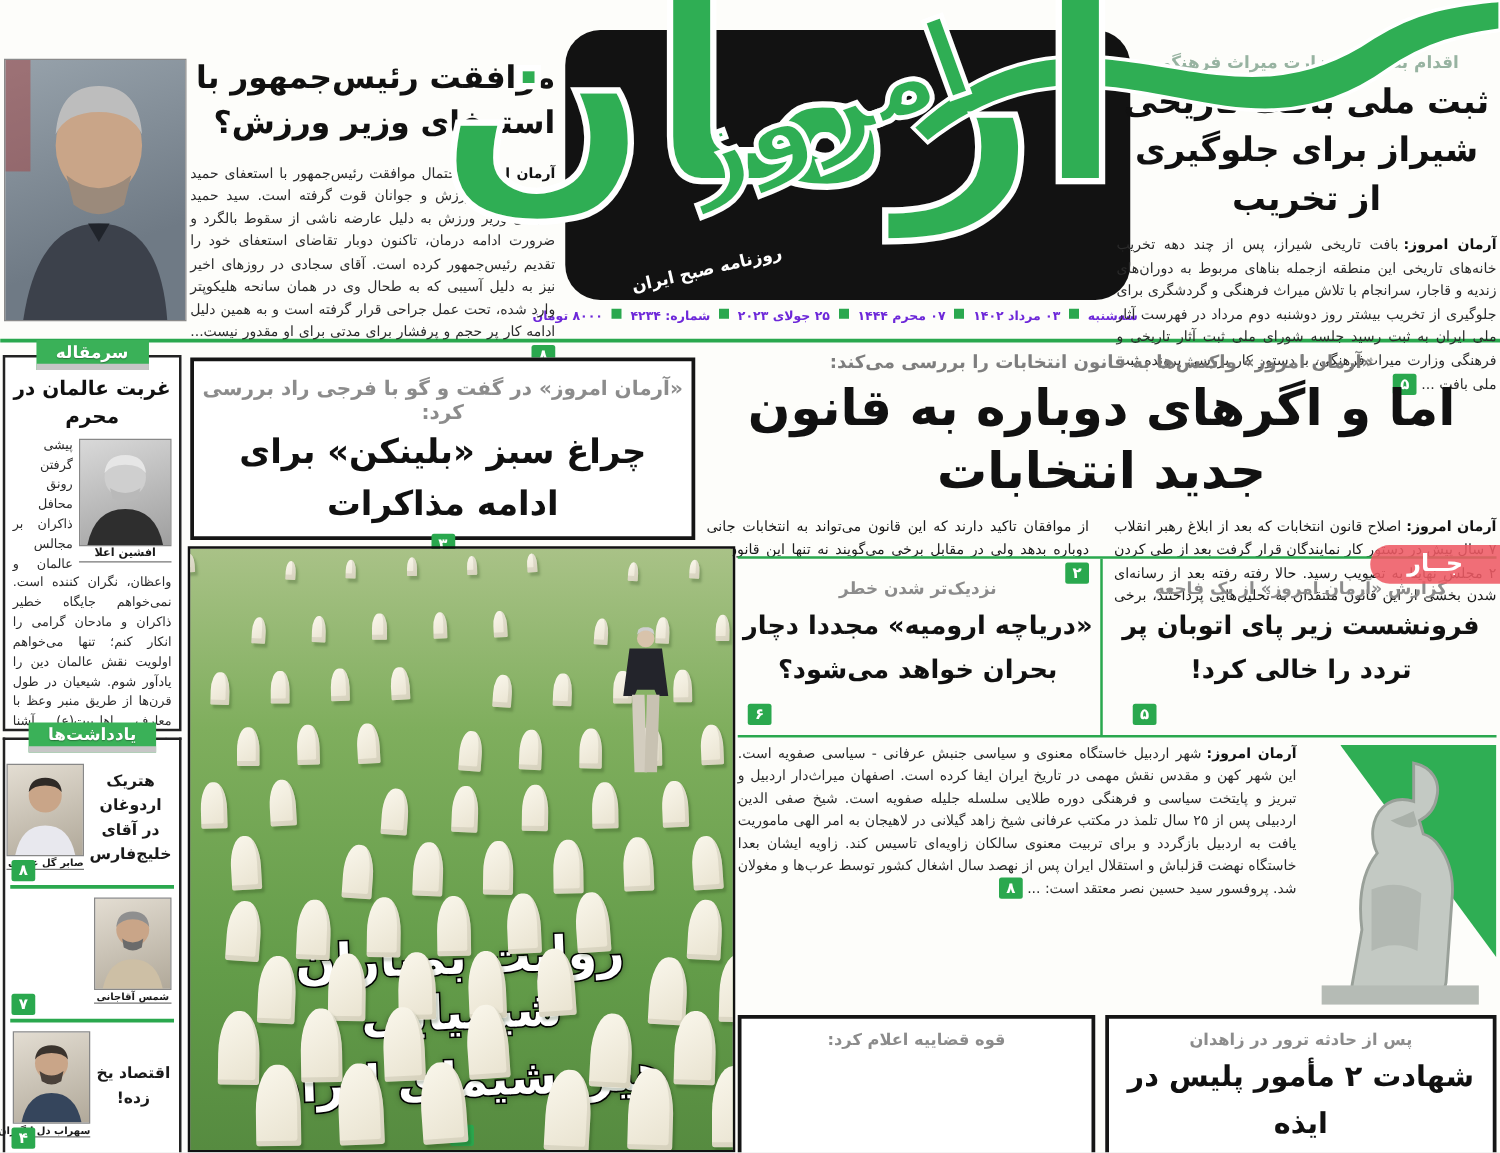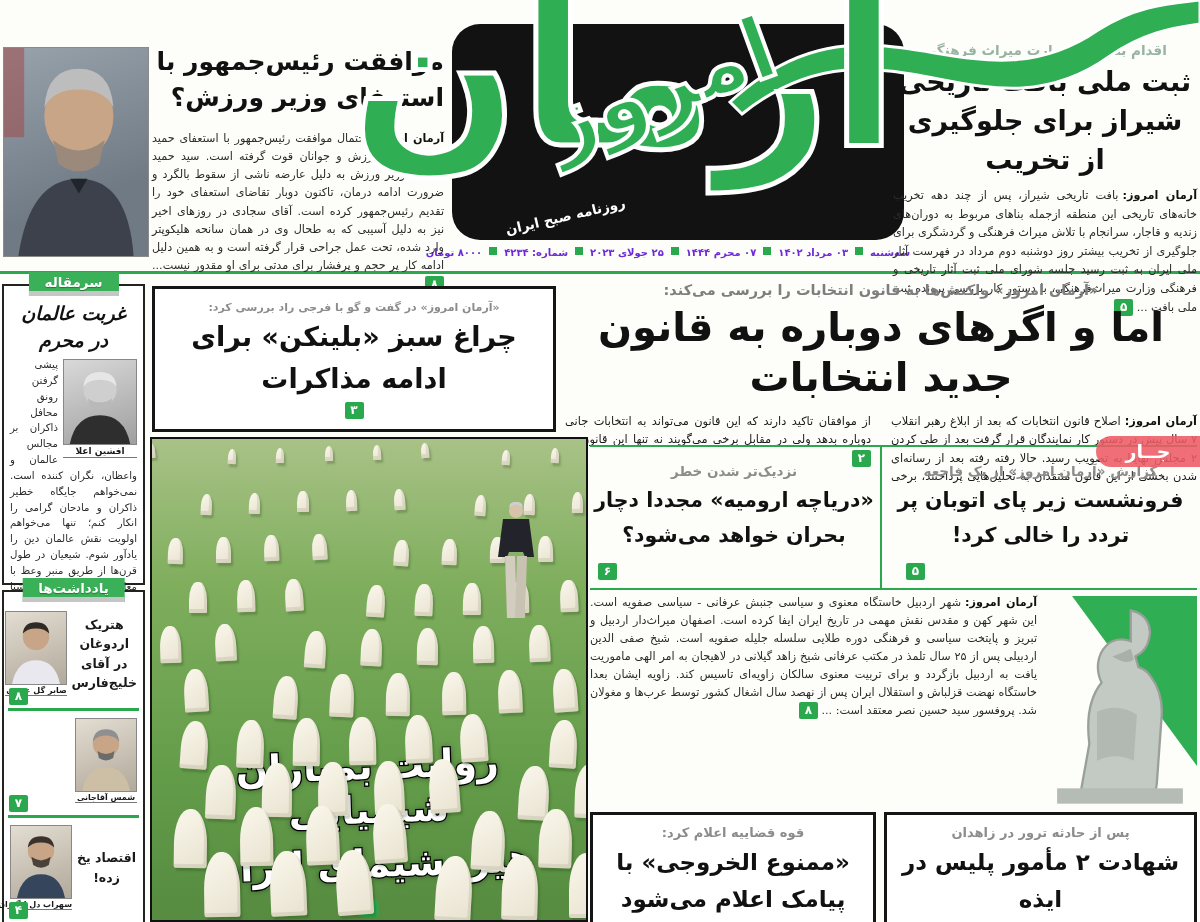--- a/index.html
+++ b/index.html
@@ -64,21 +64,21 @@
   
   #shiraz { position:absolute; left:893px; top:42px; width:304px; }
   #shiraz .kicker { font-size:13.5px; margin-bottom:4px; }
   #shiraz .headline { font-size:27px; line-height:1.45; margin-bottom:8px; }
   #shiraz .body-text { font-size:11.3px; line-height:1.64; }
   
   #editorial {
     position:absolute; left:2px; top:284px; width:143px; height:301px;
     border:2px solid #222; padding:14px 6px 4px; background:#fff;
   }
-  #editorial .headline { font-size:19px; line-height:1.4; margin-bottom:4px;font-style:italic; }
+  #editorial .headline { font-size:16px; line-height:1.4; margin-bottom:4px; }
   #editorial .body-text { font-size:10.2px; line-height:1.55; }
   .ed-fig { float:right; width:74px; margin:2px 0 2px 5px; }
   .ed-photo { width:74px; height:86px; background:linear-gradient(160deg,#d9d9d9,#9f9f9f); border:1px solid #888; overflow:hidden; }
   .ed-caption { font-size:9px; font-weight:bold; text-align:center; border-bottom:1px solid #777; padding:1px 0; }
   
   #notes {
     position:absolute; left:2px; top:590px; width:143px; height:334px;
     border:2px solid #222; border-bottom:none; padding:12px 4px 0; background:#fff;
   }
   .note-item { position:relative; display:flex; gap:4px; padding:7px 2px 12px; border-bottom:3px solid #2aa84e; }
@@ -86,21 +86,21 @@
   .note-photo { width:62px; flex:0 0 62px; }
   .np-img { width:62px; height:74px; background:linear-gradient(160deg,#e3ddd2,#b1a99a); border:1px solid #888; overflow:hidden; }
   .np-author { font-size:8px; font-weight:bold; text-align:center; border-bottom:1px solid #777; padding-top:1px; white-space:nowrap; }
   .note-title { flex:1; display:flex; align-items:center; justify-content:center; font-size:12.5px; font-weight:bold; text-align:center; line-height:1.55; }
   .note-badge { position:absolute; left:1px; bottom:3px; }
   
   #blinken {
     position:absolute; left:152px; top:286px; width:404px; height:146px;
     border:3px solid #151515; text-align:center; padding-top:12px; background:#fff;
   }
-  #blinken .kicker { font-size:11px; }
+  #blinken .kicker { font-size:16px; }
   #blinken .headline { font-size:27px; line-height:1.55; margin-top:2px; }
   
   #elections { position:absolute; left:565px; top:282px; width:632px; }
   #elections .kicker { font-size:14.5px; color:#7e7e7e; }
   #elections .headline { font-size:40px; line-height:1.25; margin:4px 0 10px; }
   #elections .cols { column-count:2; column-gap:20px; font-size:11.4px; line-height:1.6; text-align:justify; }
   
   #cemetery {
     position:absolute; left:150px; top:437px; width:438px; height:485px;
     border:2px solid #111; overflow:hidden;
@@ -409,21 +409,20 @@
     <div id="sheikh-text">
       <p class="body-text">
         <span class="lead">آرمان امروز:</span><span>شهر اردبیل خاستگاه معنوی و سیاسی جنبش عرفانی - سیاسی صفویه است. این شهر کهن و مقدس نقش مهمی در تاریخ ایران ایفا کرده است. اصفهان میراث‌دار اردبیل و تبریز و پایتخت سیاسی و فرهنگی دوره طلایی سلسله جلیله صفویه است. شیخ صفی الدین اردبیلی پس از ۲۵ سال تلمذ در مکتب عرفانی شیخ زاهد گیلانی در لاهیجان به امر الهی ماموریت یافت به اردبیل بازگردد و برای تربیت معنوی سالکان زاویه‌ای تاسیس کند. زاویه ایشان بعدا خاستگاه نهضت قزلباش و استقلال ایران پس از نهصد سال اشغال کشور توسط عرب‌ها و مغولان شد. پروفسور سید حسین نصر معتقد است: ...</span>
         <span class="badge">۸</span>
       </p>
     </div>
   </div>
 
   <div id="exit-ban" class="bottom-box">
     <div class="kicker">قوه قضاییه اعلام کرد:</div>
-    <h2 class="headline">«ممنوع الخروجی» با پیامک اعلام می‌شود</h2>
 
   </div>
 
   <div id="police" class="bottom-box">
     <div class="kicker">پس از حادثه ترور در زاهدان</div>
     <h2 class="headline">شهادت ۲ مأمور پلیس در ایذه</h2>
 
   </div>
 
 </div>

